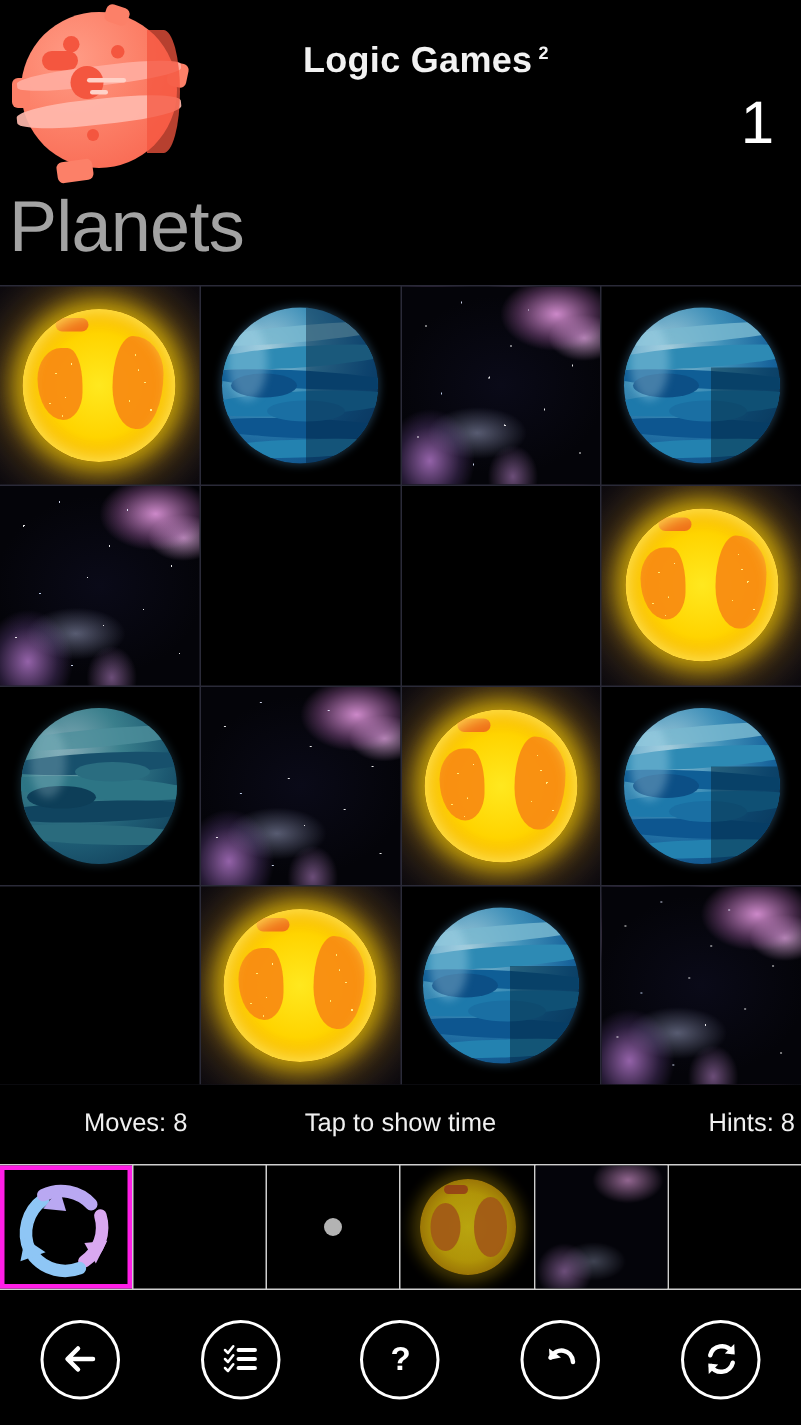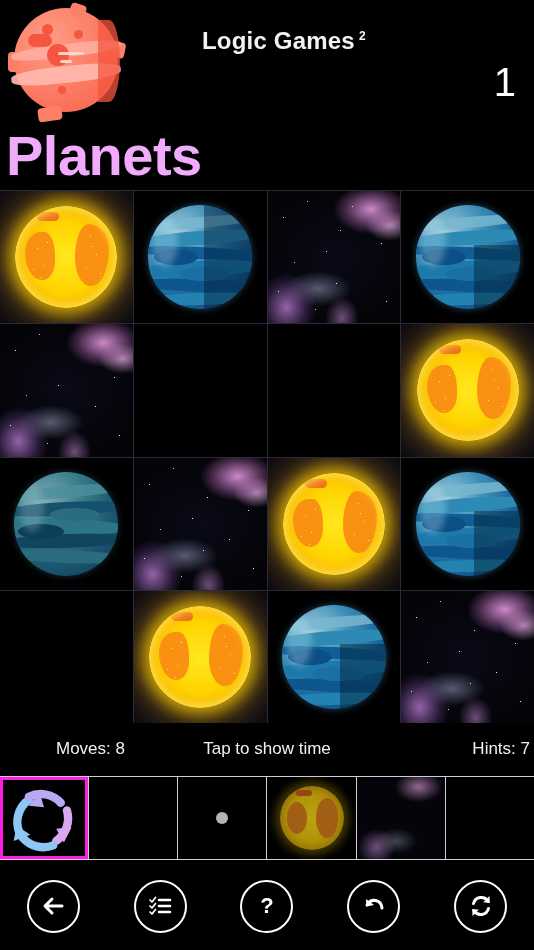--- a/index.html
+++ b/index.html
@@ -76,21 +76,21 @@
     line-height: 20px; text-align: center; cursor: pointer;
   }
 
   .level-number {
     position: absolute; right: 18px; top: 62px;
     font-size: 40px; color: #ffffff; font-weight: 400; line-height: 1;
   }
 
   .board-title {
     position: absolute; left: 6px; top: 128px;
-    font-size: 56px; color: #f0abfc; font-weight: 700; line-height: 1;
+    font-size: 48px; color: #a3a3a3; font-weight: 400; line-height: 1;
     letter-spacing: -0.5px;
   }
 
   
   .grid {
     position: absolute; left: 0; top: 190px;
     width: 534px; height: 533px;
     display: grid;
     grid-template-columns: repeat(4, 1fr);
     grid-template-rows: repeat(4, 1fr);
@@ -440,21 +440,21 @@
           <div class="hi"></div>
           <div class="shade half2"></div>
         </div>
       </div>
       <div class="cell nebula"></div>
     </div>
 
   <div class="status">
     <span class="moves">Moves: 8</span>
     <span class="timer">Tap to show time</span>
-    <span class="hints">Hints: 7</span>
+    <span class="hints">Hints: 8</span>
   </div>
 
   <div class="tray" id="tray">
       <div class="tray-cell selected">
         <svg class="rotate-icon" viewBox="0 0 100 100">
           <path d="M18 66 A36 36 0 0 1 30 22" stroke="#8ec6f5" stroke-width="11" fill="none" stroke-linecap="round"></path>
           <path d="M30 18 A36 36 0 0 1 72 26" stroke="#b9a8f2" stroke-width="11" fill="none" stroke-linecap="round"></path>
           <path d="M80 36 A36 36 0 0 1 66 76" stroke="#d9a8f0" stroke-width="11" fill="none" stroke-linecap="round"></path>
           <path d="M62 82 A36 36 0 0 1 22 72" stroke="#8ec6f5" stroke-width="11" fill="none" stroke-linecap="round"></path>
           <path d="M44 12 L30 30 L50 32 Z" fill="#b9a8f2"></path>

